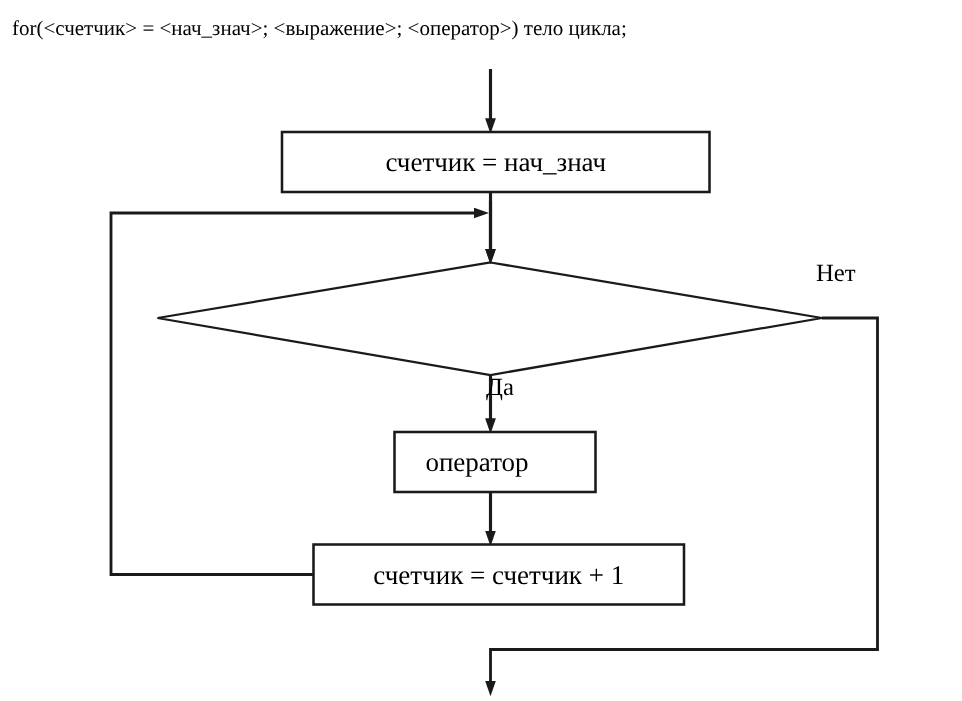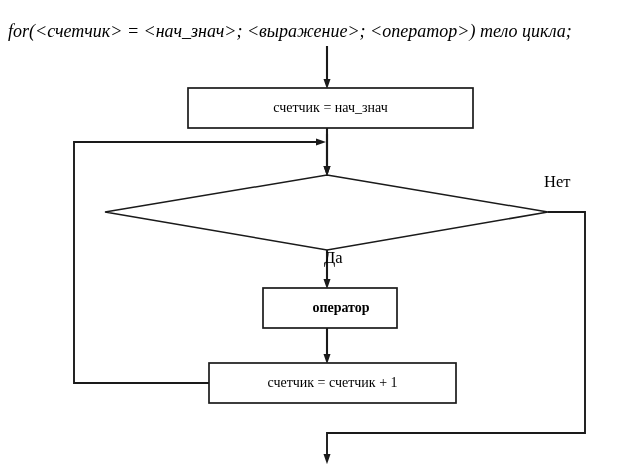--- a/index.html
+++ b/index.html
@@ -21,39 +21,38 @@
   #flow-svg {
     position: absolute;
     left: 0;
     top: 0;
     width: 641px;
     height: 467px;
   }
   .code-line {
     position: absolute;
     left: 8px;
-    top: 18px;
+    top: 7px;
     width: 630px;
-    font-size: 18px;
+    font-size: 14px;
     line-height: 26px;
     white-space: nowrap;
     letter-spacing: 0px;
-    font-style: italic;
   }
   .node-label {
     position: absolute;
     text-align: center;
-    font-size: 14px;
+    font-size: 18px;
     line-height: 20px;
     white-space: nowrap;
     pointer-events: none;
   }
   .box-init-label  { left: 188px; top: 98px;  width: 285px; }
   .diamond-label   { left: 107px; top: 202px; width: 441px; }
-  .box-stmt-label  { left: 270px; top: 298px; width: 142px; font-weight: bold; }
+  .box-stmt-label  { left: 247px; top: 298px; width: 142px; }
   .box-incr-label  { left: 209px; top: 373px; width: 247px; }
   .edge-label {
     position: absolute;
     font-size: 16.5px;
     line-height: 20px;
     white-space: nowrap;
   }
   .label-yes { left: 324px; top: 248px; }
   .label-no  { left: 544px; top: 172px; }
 </style>

